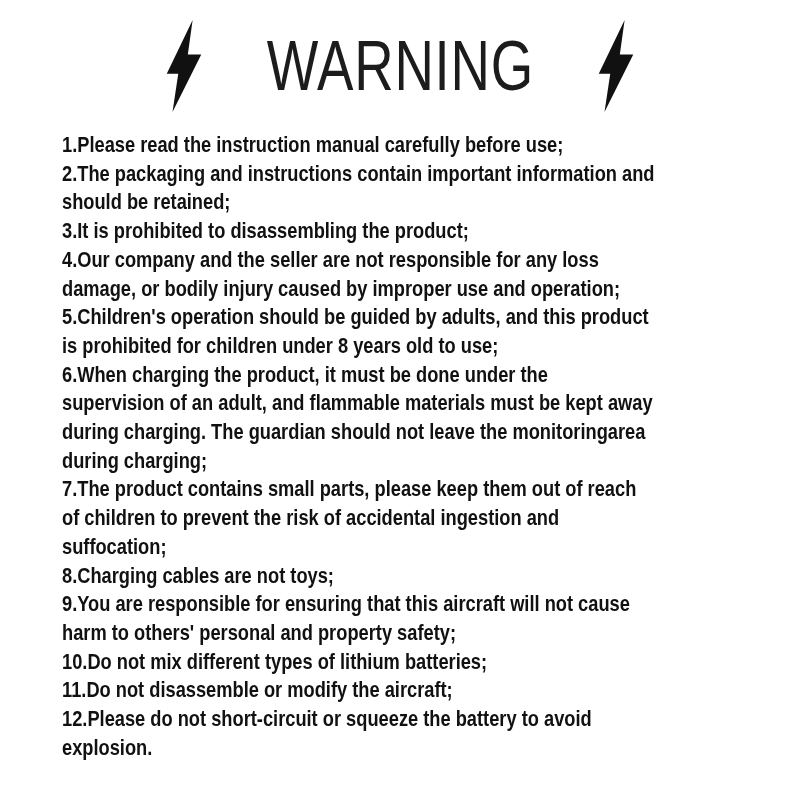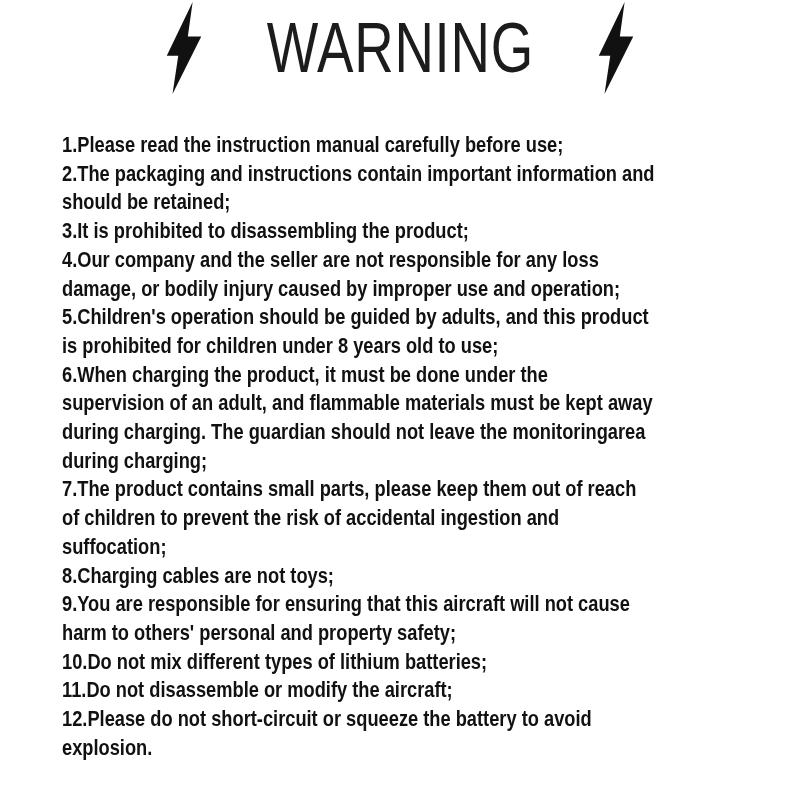--- a/index.html
+++ b/index.html
@@ -13,20 +13,21 @@
     overflow: hidden;
     font-family: "Liberation Sans", sans-serif;
     color: #111111;
     position: relative;
   }
   .header {
     display: flex;
     align-items: center;
     justify-content: center;
     gap: 27px;
+    padding-top: 18px;
     height: 96px;
   }
   .bolt {
     width: 36px;
     height: 92px;
     flex: 0 0 auto;
   }
   .title {
     margin: 0;
     font-size: 70px;

